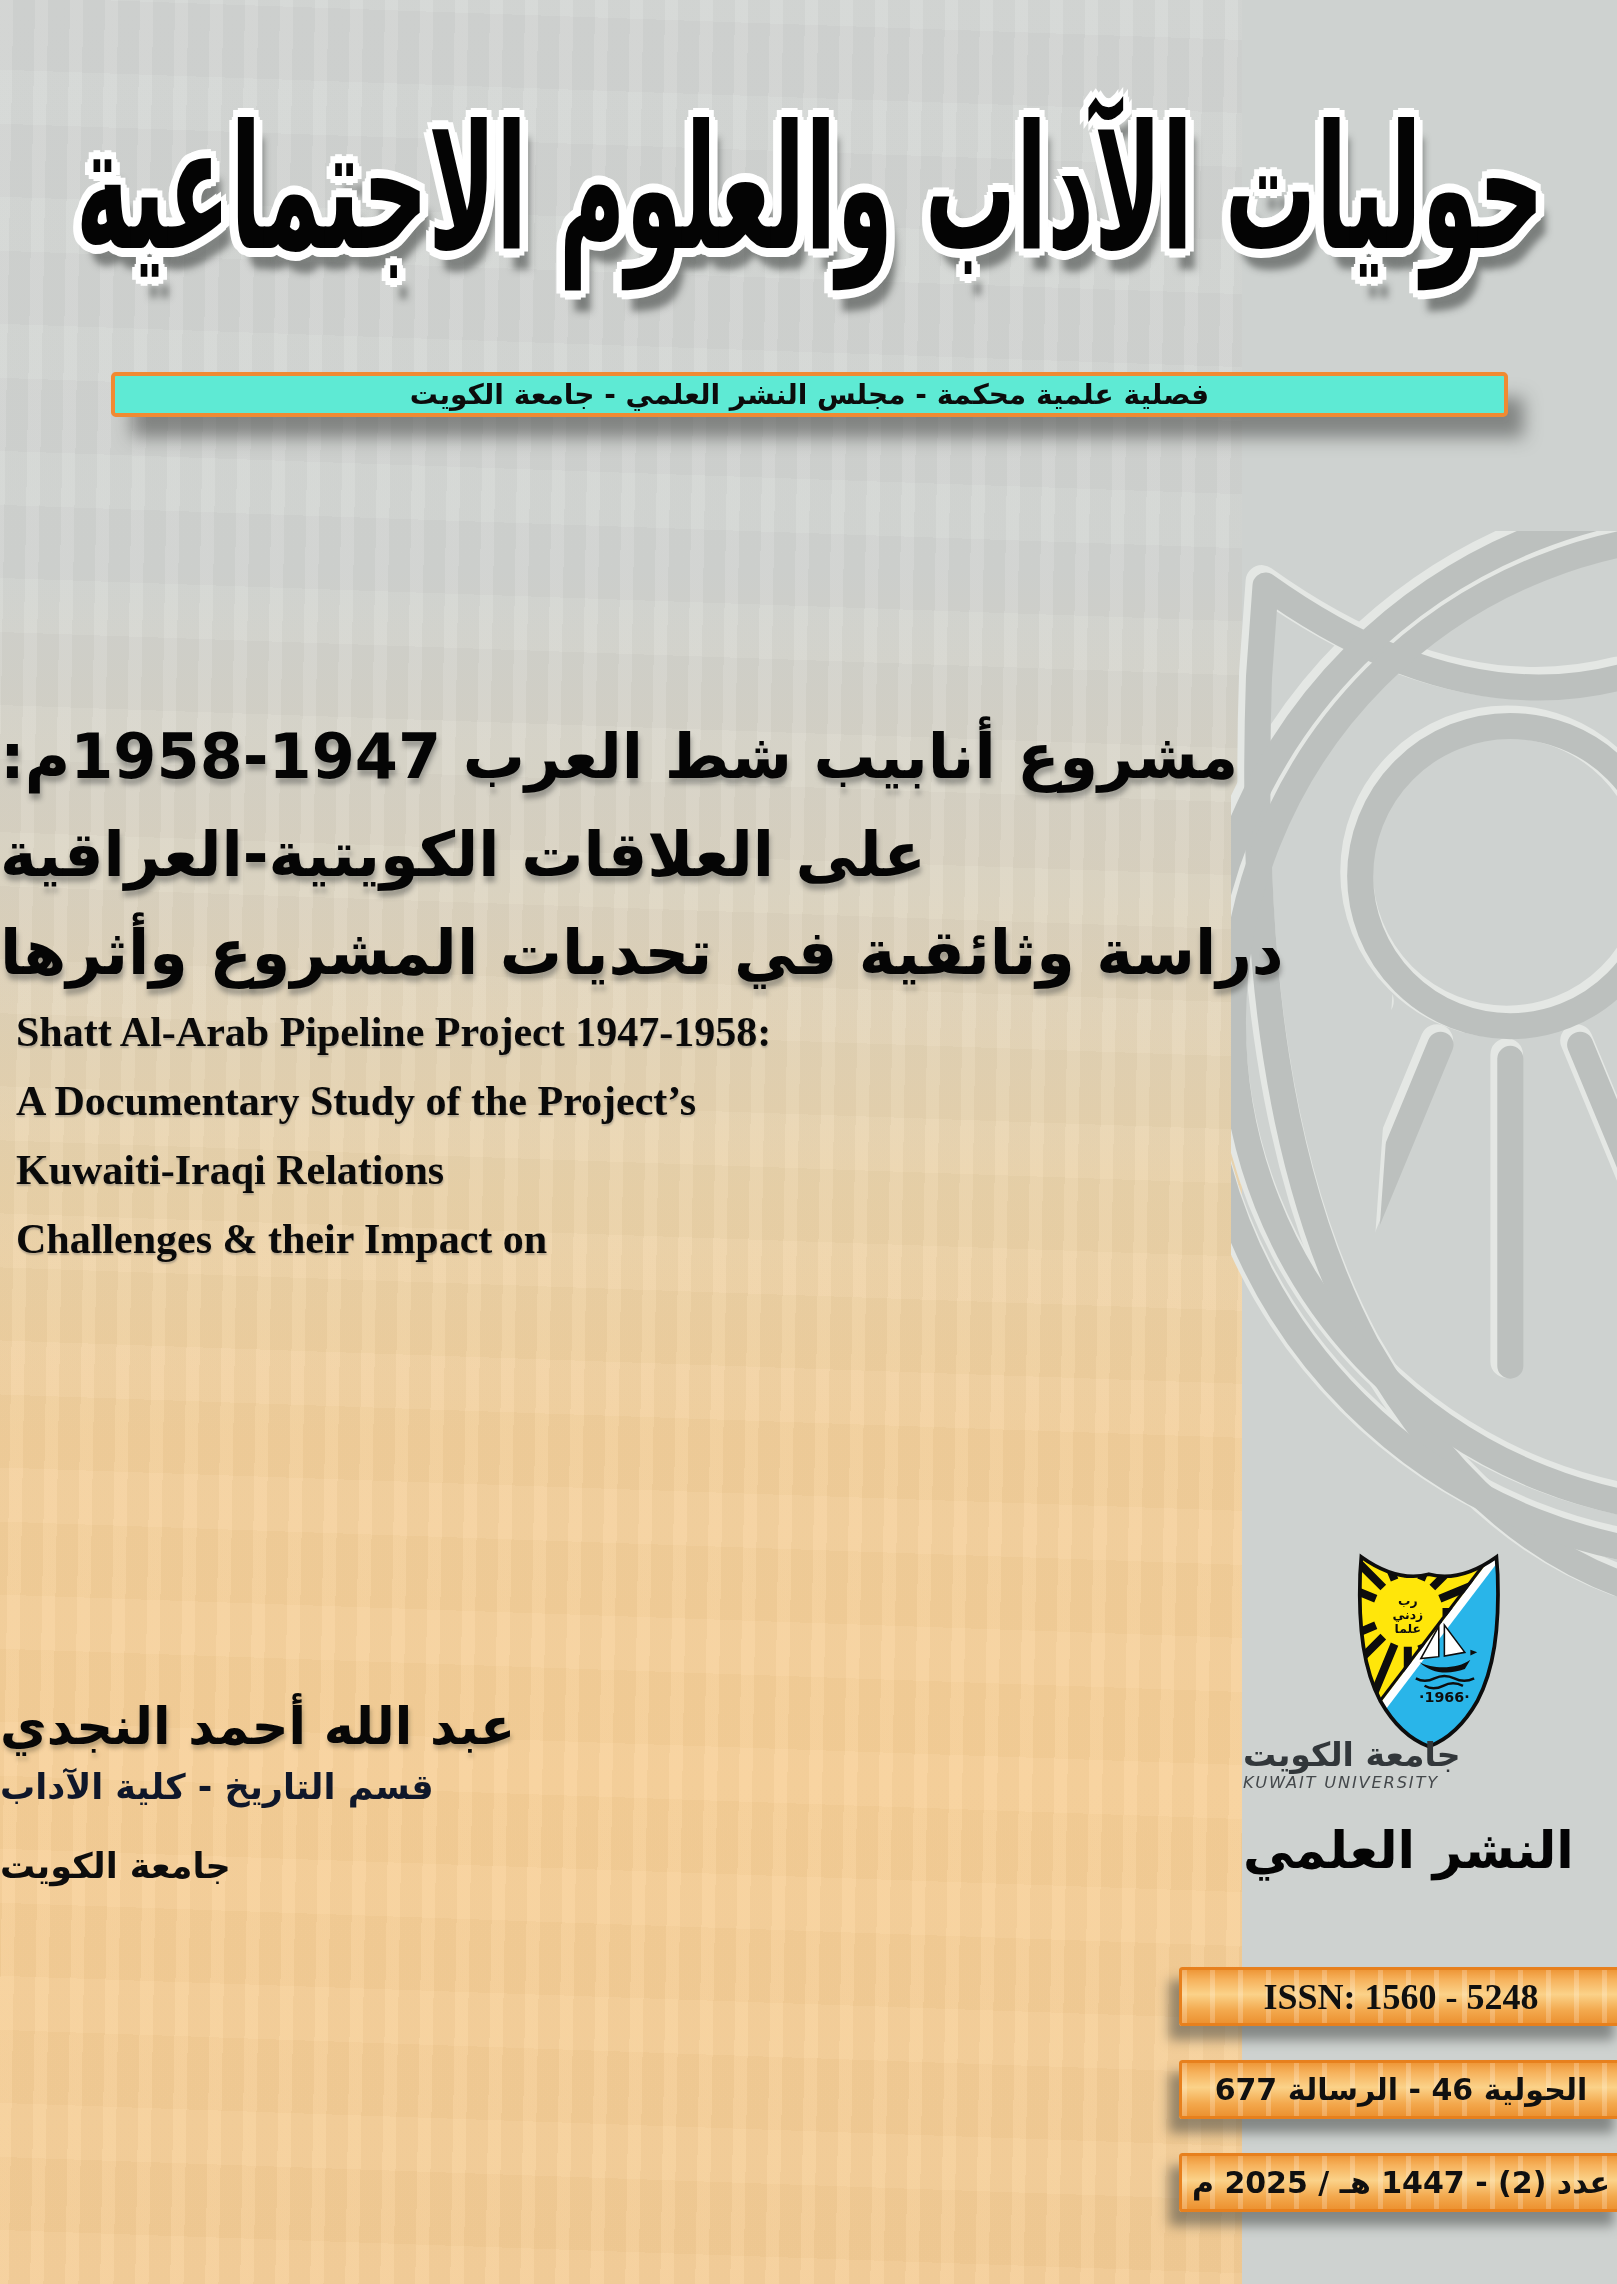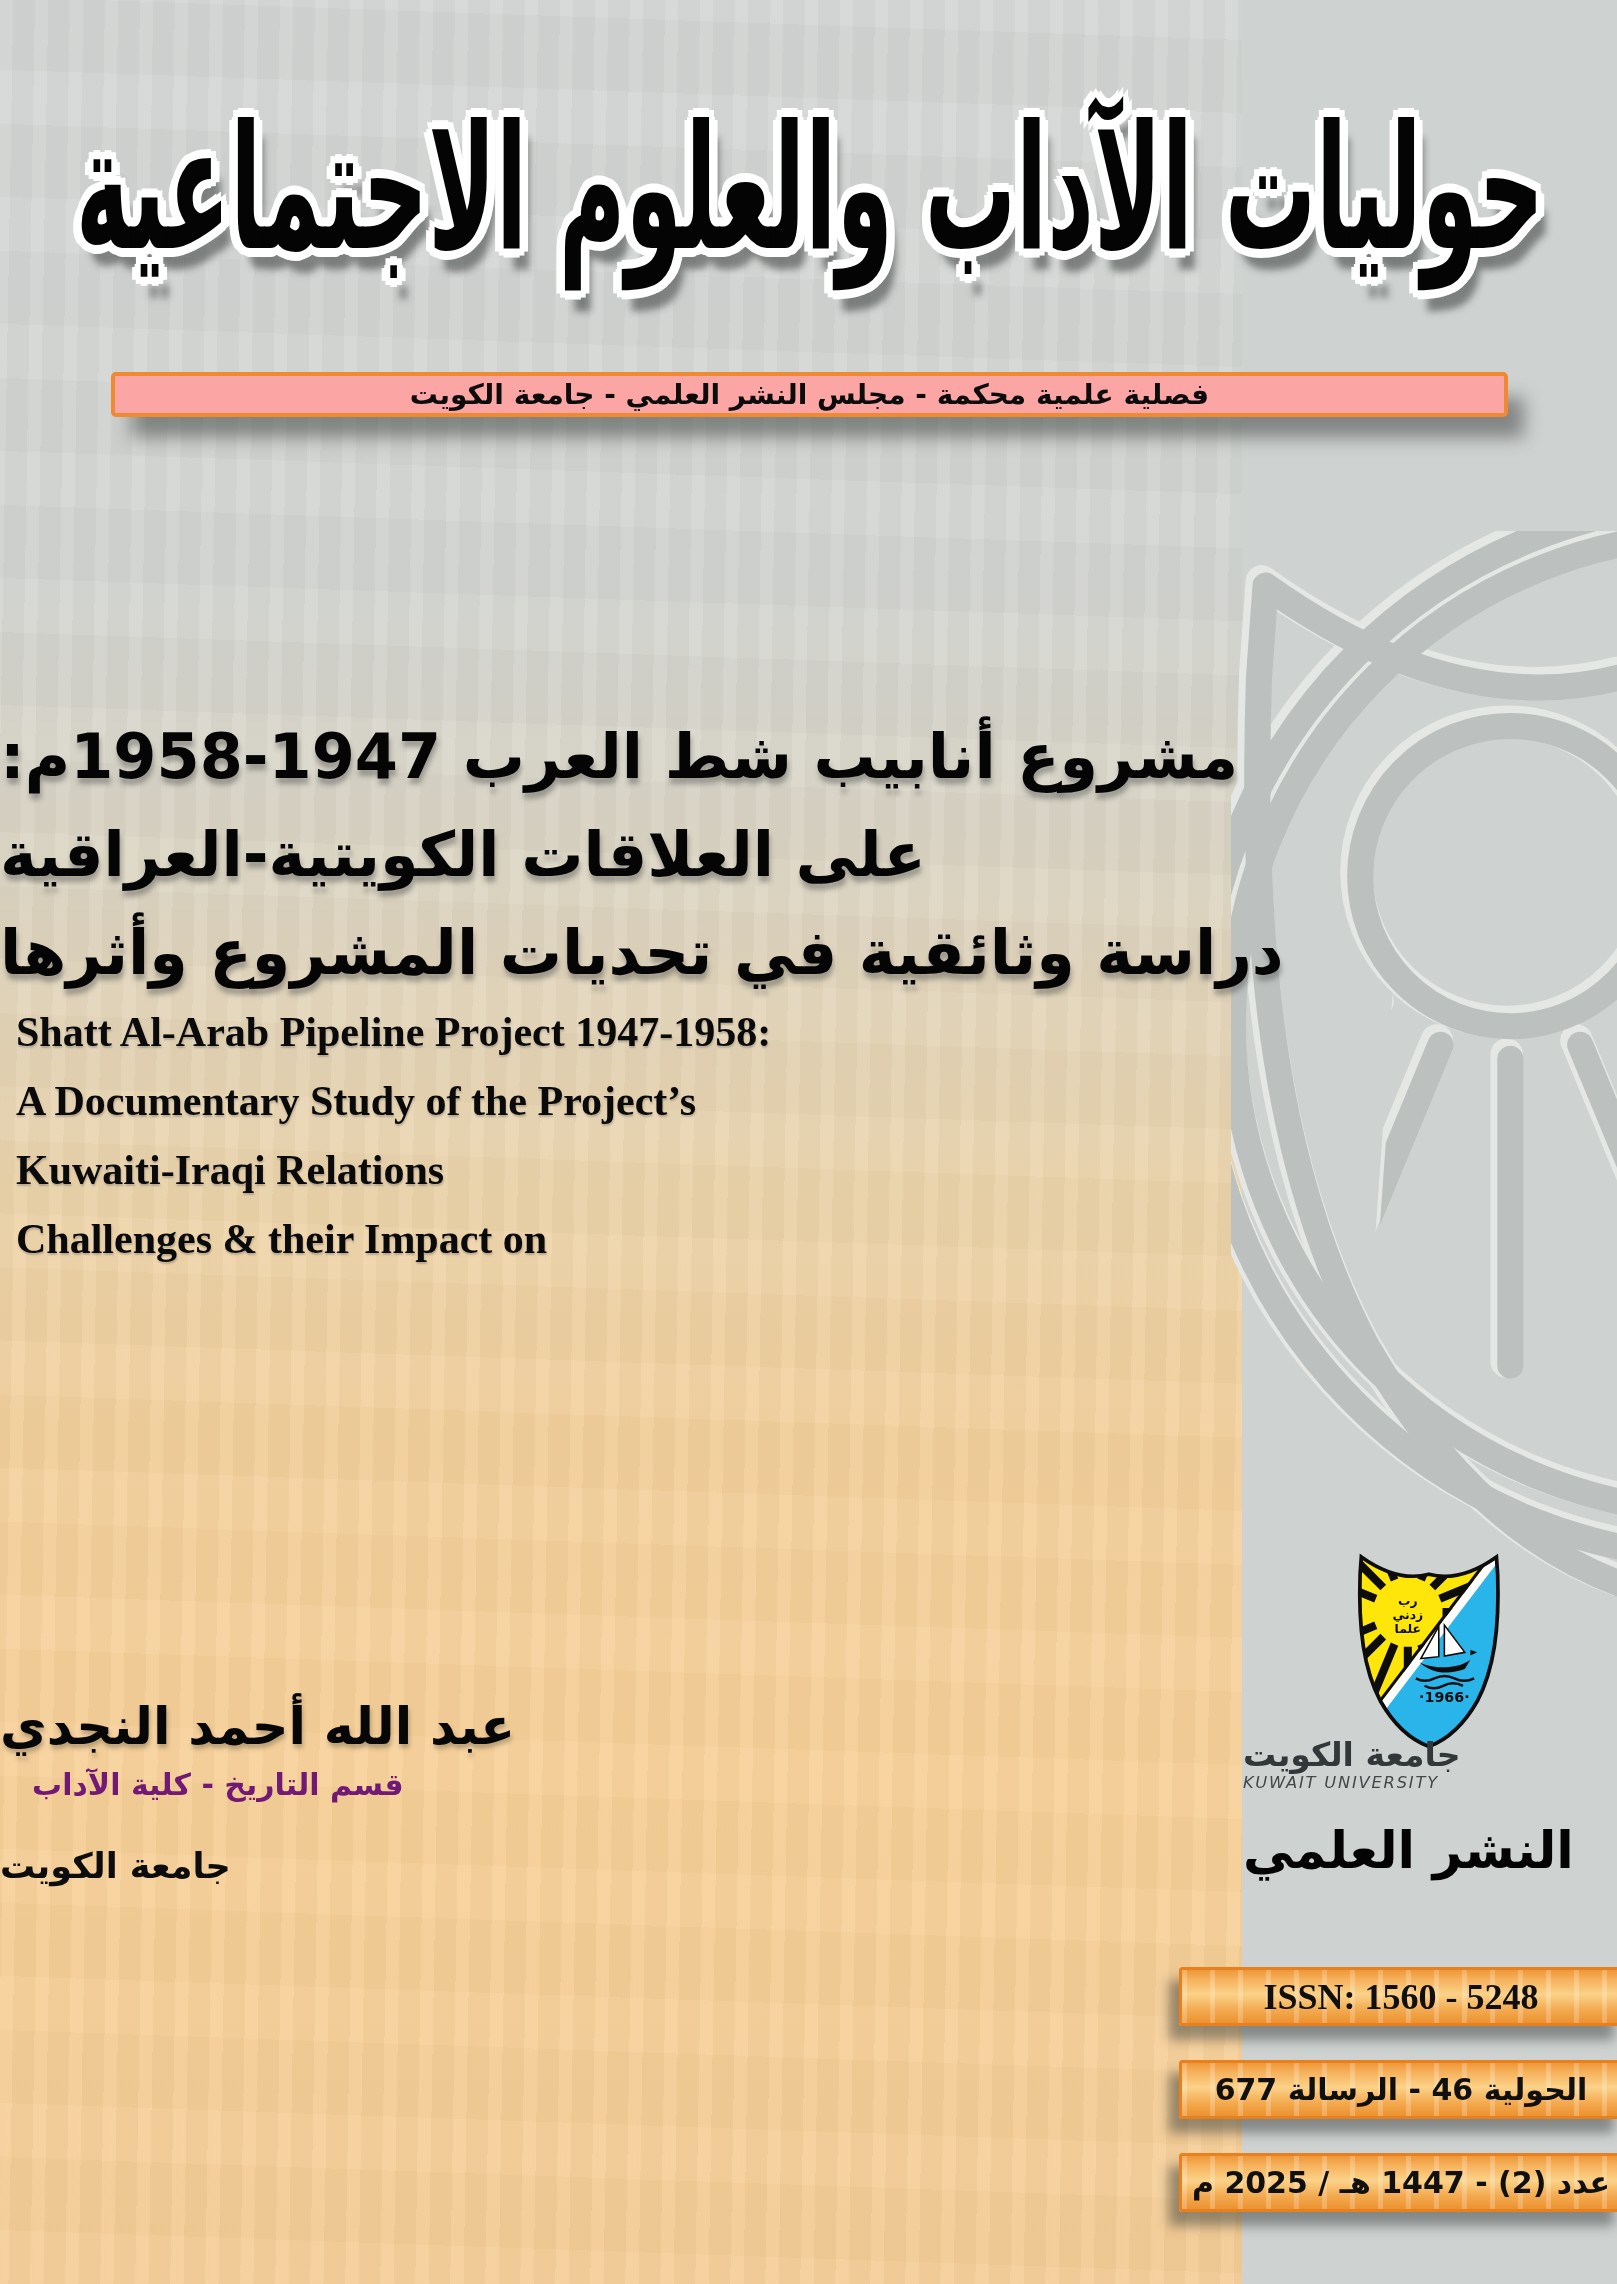--- a/index.html
+++ b/index.html
@@ -38,21 +38,21 @@
       -6px 0 0 #fff,6px 0 0 #fff,0 -4.8px 0 #fff,0 4.8px 0 #fff,
       -4.8px -3.6px 0 #fff,4.8px -3.6px 0 #fff,-4.8px 3.6px 0 #fff,4.8px 3.6px 0 #fff,
       -8.5px 1.8px 0 #fff,8.5px 1.8px 0 #fff,
       9.7px 11px 5.4px rgba(42,45,44,0.5);
   }
 
   
   .tagline{
     left:111px;top:372px;width:1389px;height:37px;
     border:4.2px solid #f08a32;border-radius:4.8px;
-    background:#fca5a5;
+    background:#5eead4;
     box-shadow:18px 23px 17px -2.4px rgba(55,58,56,0.5);
     display:flex;align-items:center;justify-content:center;
     font-size:28px;font-weight:800;color:#0c0c0c;
   }
 
   .title-ar{
     left:0;top:708px;width:1341px;
     font-size:62px;font-weight:800;line-height:98px;color:#050505;
     text-shadow:1.2px 6px 5.4px rgba(80,82,80,0.45);
   }
@@ -61,21 +61,21 @@
     font-family:"Liberation Serif","DejaVu Serif",serif;
     font-size:42px;font-weight:700;line-height:69px;color:#0a0a0a;
     text-shadow:0.6px 1.8px 1.8px rgba(90,90,90,0.35);
   }
   .author{
     left:0;top:1653px;width:1341px;
     font-size:51px;font-weight:700;color:#070707;
     text-shadow:1.2px 4.2px 4.2px rgba(95,85,60,0.4);
     margin-top:44px;
   }
-  .affil1{left:0;top:1767px;width:1341px;font-size:30px;font-weight:600;color:#701a75;padding-left:32px;}
+  .affil1{left:0;top:1767px;width:1341px;font-size:35px;font-weight:600;color:#0f172a;}
   .affil2{left:0;top:1846px;width:1341px;font-size:35px;font-weight:600;color:#0d0d0d;}
 
   
   .uni-name-ar{left:1243px;top:1735px;width:375px;font-size:33px;font-weight:700;color:#32373a;}
   .uni-name-en{left:1243px;top:1773px;width:375px;font-size:16.3px;font-weight:400;letter-spacing:1.8px;color:#44484b;font-family:"DejaVu Sans",sans-serif;font-style:italic;}
   .publisher{
     left:1243px;top:1818px;width:375px;
     font-size:51px;font-weight:800;line-height:66px;color:#040404;
   }
 

